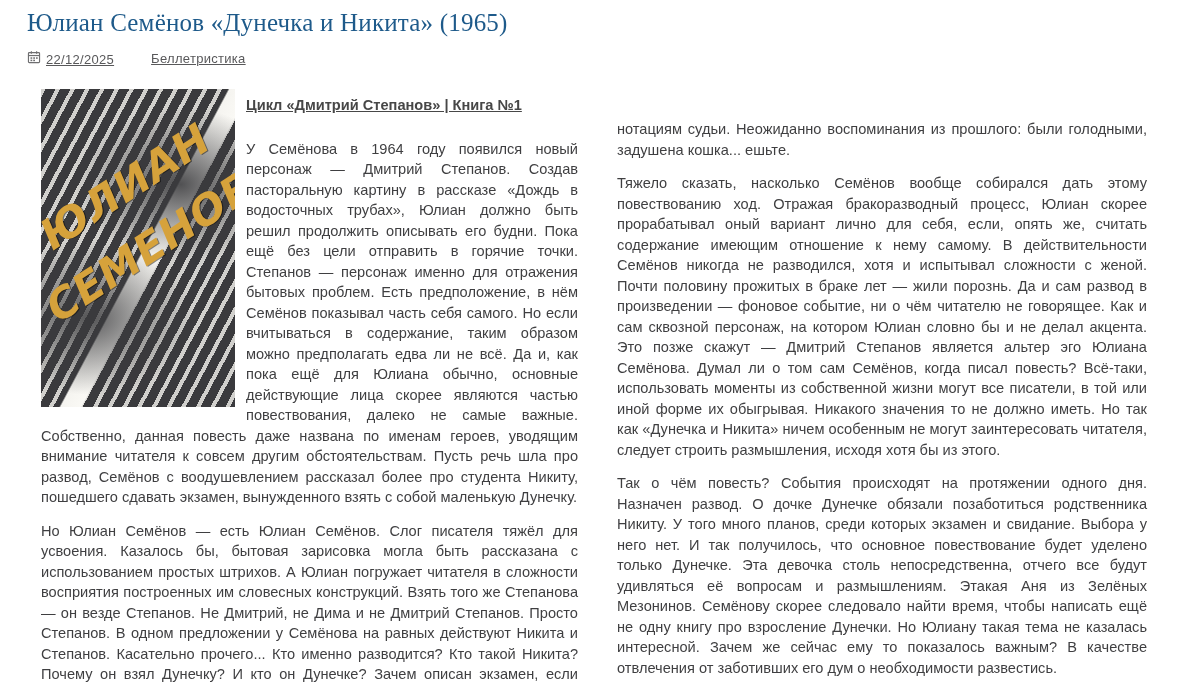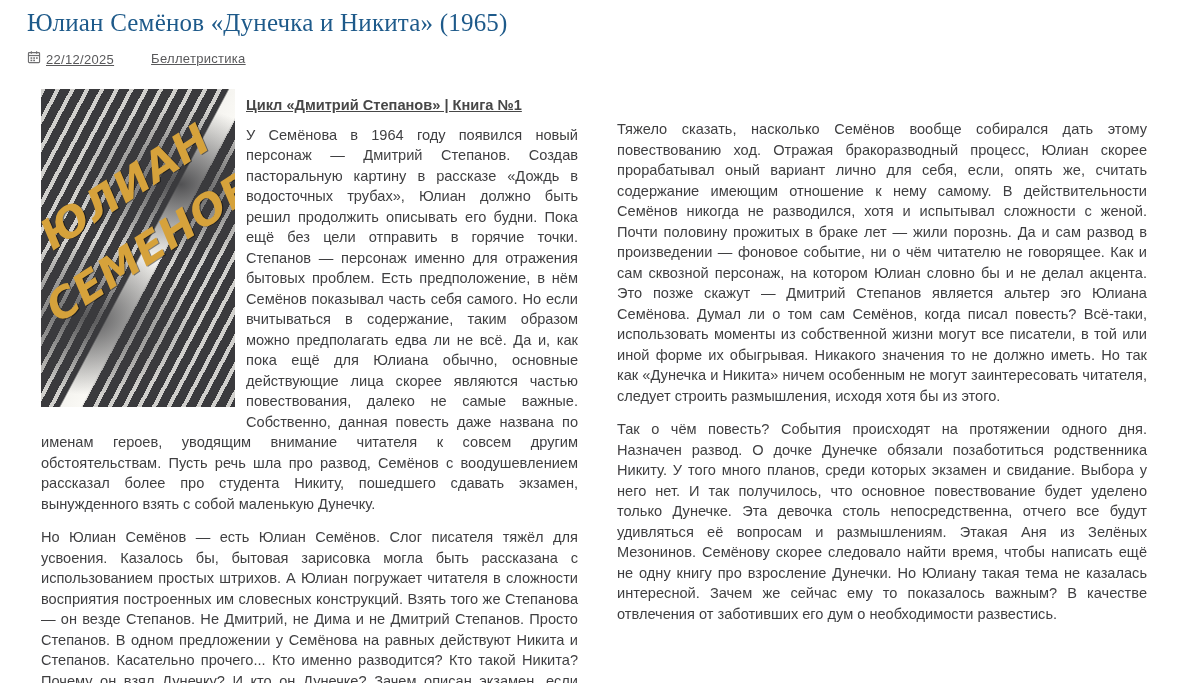--- a/index.html
+++ b/index.html
@@ -52,21 +52,21 @@
     text-align: justify;
     margin: 0 0 13px 0;
   }
   .col p.split-continues { text-align-last: justify; }
   .series-link {
     display: inline-block;
     font-weight: 700;
     font-size: 14.6px;
     color: #474747;
     text-decoration: underline;
-    margin: 7px 0 9px 0;
+    margin: 7px 0 23px 0;
     cursor: pointer;
   }
   
   .cover {
     float: left;
     width: 194px;
     height: 318px;
     margin: 1px 11px 8px 0;
     position: relative;
     overflow: hidden;
@@ -145,19 +145,20 @@
       </div>
 
       <a class="series-link">Цикл «Дмитрий Степанов» | Книга №1</a>
 
       <p>У Семёнова в 1964 году появился новый персонаж — Дмитрий Степанов. Создав пасторальную картину в рассказе «Дождь в водосточных трубах», Юлиан должно быть решил продолжить описывать его будни. Пока ещё без цели отправить в горячие точки. Степанов — персонаж именно для отражения бытовых проблем. Есть предположение, в нём Семёнов показывал часть себя самого. Но если вчитываться в содержание, таким образом можно предполагать едва ли не всё. Да и, как пока ещё для Юлиана обычно, основные действующие лица скорее являются частью повествования, далеко не самые важные. Собственно, данная повесть даже названа по именам героев, уводящим внимание читателя к совсем другим обстоятельствам. Пусть речь шла про развод, Семёнов с воодушевлением рассказал более про студента Никиту, пошедшего сдавать экзамен, вынужденного взять с собой маленькую Дунечку.</p>
 
       <p class="split-continues">Но Юлиан Семёнов — есть Юлиан Семёнов. Слог писателя тяжёл для усвоения. Казалось бы, бытовая зарисовка могла быть рассказана с использованием простых штрихов. А Юлиан погружает читателя в сложности восприятия построенных им словесных конструкций. Взять того же Степанова — он везде Степанов. Не Дмитрий, не Дима и не Дмитрий Степанов. Просто Степанов. В одном предложении у Семёнова на равных действуют Никита и Степанов. Касательно прочего... Кто именно разводится? Кто такой Никита? Почему он взял Дунечку? И кто он Дунечке? Зачем описан экзамен, если оговорен развод? Вместо введения в курс дела, Семёнов повествует так, будто читатель хорошо знаком с предварявшими повествование обстоятельствами. Зачем сделан упор на непосредственность Дунечки? К чему узнавать про особенности сдачи экзамена? Про обучение постановкам драк в кино? Как снег на голову — возвращение к разводу. Внимание</p>
     </div>
 
     <div class="col col-right">
+      <p>нотациям судьи. Неожиданно воспоминания из прошлого: были голодными, задушена кошка... ешьте.</p>
       <p>Тяжело сказать, насколько Семёнов вообще собирался дать этому повествованию ход. Отражая бракоразводный процесс, Юлиан скорее прорабатывал оный вариант лично для себя, если, опять же, считать содержание имеющим отношение к нему самому. В действительности Семёнов никогда не разводился, хотя и испытывал сложности с женой. Почти половину прожитых в браке лет — жили порознь. Да и сам развод в произведении — фоновое событие, ни о чём читателю не говорящее. Как и сам сквозной персонаж, на котором Юлиан словно бы и не делал акцента. Это позже скажут — Дмитрий Степанов является альтер эго Юлиана Семёнова. Думал ли о том сам Семёнов, когда писал повесть? Всё-таки, использовать моменты из собственной жизни могут все писатели, в той или иной форме их обыгрывая. Никакого значения то не должно иметь. Но так как «Дунечка и Никита» ничем особенным не могут заинтересовать читателя, следует строить размышления, исходя хотя бы из этого.</p>
       <p>Так о чём повесть? События происходят на протяжении одного дня. Назначен развод. О дочке Дунечке обязали позаботиться родственника Никиту. У того много планов, среди которых экзамен и свидание. Выбора у него нет. И так получилось, что основное повествование будет уделено только Дунечке. Эта девочка столь непосредственна, отчего все будут удивляться её вопросам и размышлениям. Этакая Аня из Зелёных Мезонинов. Семёнову скорее следовало найти время, чтобы написать ещё не одну книгу про взросление Дунечки. Но Юлиану такая тема не казалась интересной. Зачем же сейчас ему то показалось важным? В качестве отвлечения от заботивших его дум о необходимости развестись.</p>
 
     </div>
 
   </div>
 </div>
 
 </body></html>

